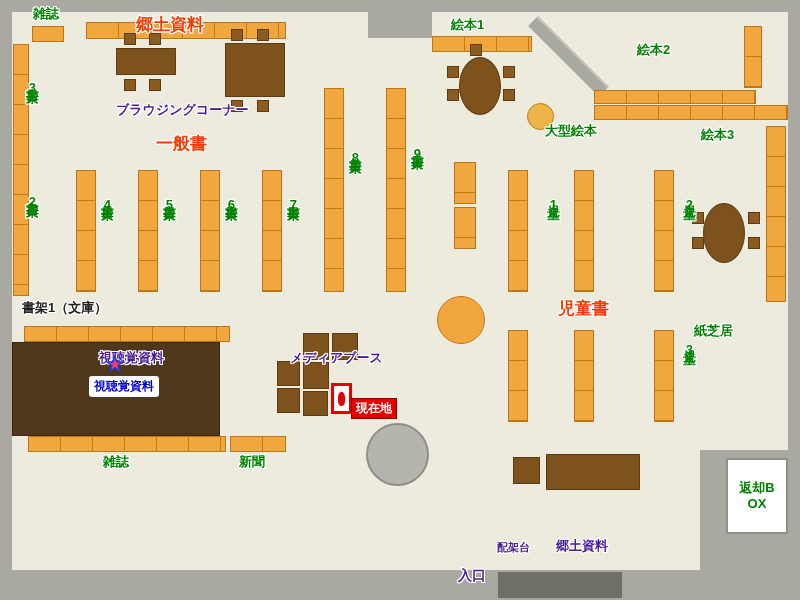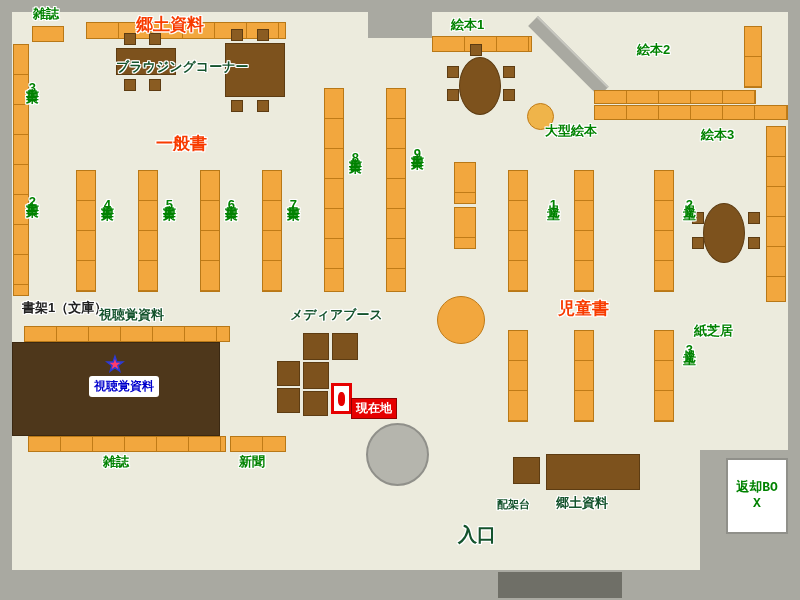--- a/index.html
+++ b/index.html
@@ -18,21 +18,21 @@
   .chair{position:absolute;width:12px;height:12px;background:#8a5c22;border:1px solid #5d3c12;box-sizing:border-box;}
   .oval{position:absolute;background:#7d521d;border:1px solid #5d3c12;border-radius:50%;box-sizing:border-box;}
   .circle-orange{position:absolute;background:#f2a73e;border:1px solid #c07b17;border-radius:50%;box-sizing:border-box;}
   .circle-tan{position:absolute;background:#efb44a;border:1px solid #c07b17;border-radius:50%;box-sizing:border-box;}
   .pillar{position:absolute;background:#b5b5ad;border:2px solid #90908a;border-radius:50%;box-sizing:border-box;}
   .stacks{position:absolute;background:#4e371b;border:1px solid #3a2812;box-sizing:border-box;}
   
   .lbl{position:absolute;font-weight:bold;font-size:13px;white-space:nowrap;z-index:5;line-height:1.15;}
   .halo{text-shadow:-1px -1px 0 #fff,1px -1px 0 #fff,-1px 1px 0 #fff,1px 1px 0 #fff,0 -1px 0 #fff,0 1px 0 #fff,-1px 0 0 #fff,1px 0 0 #fff;}
   .green{color:#008200;}
-  .blue{color:#14532d;}
+  .blue{color:#4c1d95;margin-top:43px;}
   .red{color:#f83b00;font-size:17px;}
   .black{color:#222;}
   .small{font-size:11px;}
   .vtext{writing-mode:vertical-rl;text-orientation:upright;letter-spacing:1px;}
   .pill{position:absolute;background:#fff;border-radius:3px;padding:2px 5px;font-weight:bold;font-size:12px;color:#0000cd;z-index:6;white-space:nowrap;}
   .badge{position:absolute;background:#e60000;border:1px solid #8f0000;color:#fff;font-weight:bold;font-size:12px;padding:1px 4px;z-index:8;white-space:nowrap;}
   .star{position:absolute;font-size:20px;line-height:1;color:#ff3b6b;-webkit-text-stroke:1.5px #2b3bd6;text-shadow:0 0 1px #2b3bd6;z-index:7;}
   .booth-here{position:absolute;background:#fff;border:3px solid #e60000;box-sizing:border-box;z-index:6;}
   .booth-here .seat{position:absolute;left:4px;top:6px;width:7px;height:14px;background:#e60000;border-radius:40%;}
   .return-box{position:absolute;background:#ffffff;border:2px solid #90908a;box-sizing:border-box;display:flex;align-items:center;justify-content:center;text-align:center;z-index:4;}
@@ -113,21 +113,21 @@
   <div class="tbl" style="left:277px;top:388px;width:23px;height:25px;"></div>
   <div class="tbl" style="left:303px;top:362px;width:26px;height:27px;"></div>
   <div class="tbl" style="left:303px;top:391px;width:25px;height:25px;"></div>
   <div class="booth-here" style="left:331px;top:383px;width:21px;height:31px;">
       <div class="seat"></div>
     </div>
 
   <div class="pillar" style="left:366px;top:423px;width:63px;height:63px;"></div>
   <div class="tbl" style="left:513px;top:457px;width:27px;height:27px;"></div>
   <div class="tbl" style="left:546px;top:454px;width:94px;height:36px;"></div>
-  <div class="return-box" style="left:726px;top:458px;width:62px;height:76px;font-family:Liberation Mono, monospace;">
+  <div class="return-box" style="left:726px;top:458px;width:62px;height:76px;">
     <div class="txt">返却BOX</div>
   </div>
 
   <div class="lbl green halo" style="left:33px;top:7px;">雑誌</div>
   <div class="lbl red halo" style="left:136px;top:15px;">郷土資料</div>
   <div class="lbl blue halo" style="left:116px;top:60px;">ブラウジングコーナー</div>
   <div class="lbl red halo" style="left:156px;top:134px;">一般書</div>
   <div class="lbl green halo" style="left:451px;top:18px;">絵本1</div>
   <div class="lbl green halo" style="left:637px;top:43px;">絵本2</div>
   <div class="lbl green halo" style="left:701px;top:128px;">絵本3</div>
@@ -136,21 +136,21 @@
   <div class="lbl green halo" style="left:694px;top:324px;">紙芝居</div>
   <div class="lbl black halo" style="left:22px;top:301px;">書架1（文庫）</div>
   <div class="lbl blue halo" style="left:99px;top:308px;">視聴覚資料</div>
   <div class="lbl blue halo" style="left:290px;top:308px;">メディアブース</div>
   <div class="pill" style="left:89px;top:376px;">視聴覚資料</div>
   <div class="lbl green halo" style="left:103px;top:455px;">雑誌</div>
   <div class="lbl green halo" style="left:239px;top:455px;">新聞</div>
   <div class="badge" style="left:351px;top:398px;">現在地</div>
   <div class="lbl blue halo" style="left:556px;top:496px;">郷土資料</div>
   <div class="lbl blue halo small" style="left:497px;top:498px;">配架台</div>
-  <div class="lbl blue halo" style="left:458px;top:524px;font-size:19px;">入口</div>
+  <div class="lbl blue halo" style="left:458px;top:524px;font-size:14px;">入口</div>
 
   <div class="lbl green halo vtext" style="left:24px;top:78px;">書架3</div>
   <div class="lbl green halo vtext" style="left:24px;top:192px;">書架2</div>
   <div class="lbl green halo vtext" style="left:99px;top:195px;">書架4</div>
   <div class="lbl green halo vtext" style="left:161px;top:195px;">書架5</div>
   <div class="lbl green halo vtext" style="left:223px;top:195px;">書架6</div>
   <div class="lbl green halo vtext" style="left:285px;top:195px;">書架7</div>
   <div class="lbl green halo vtext" style="left:347px;top:148px;">書架8</div>
   <div class="lbl green halo vtext" style="left:409px;top:144px;">書架9</div>
   <div class="lbl green halo vtext" style="left:545px;top:195px;">児童1</div>

